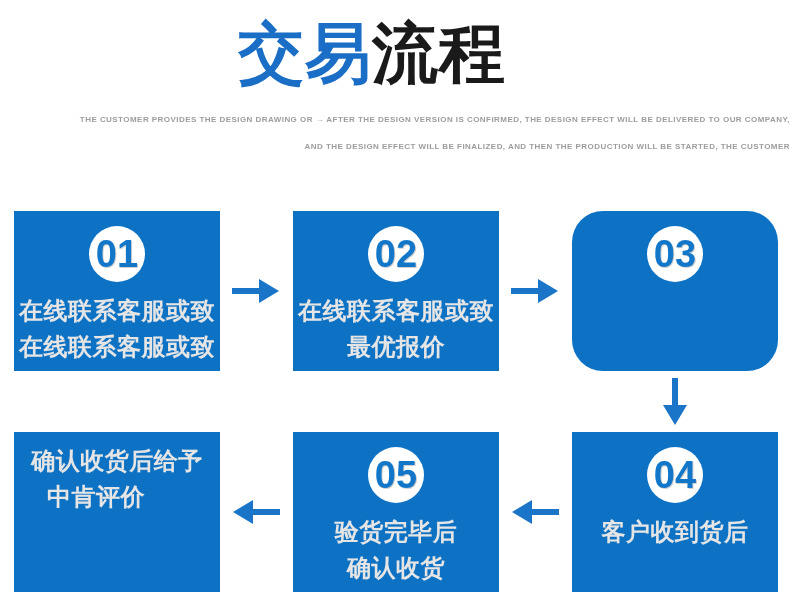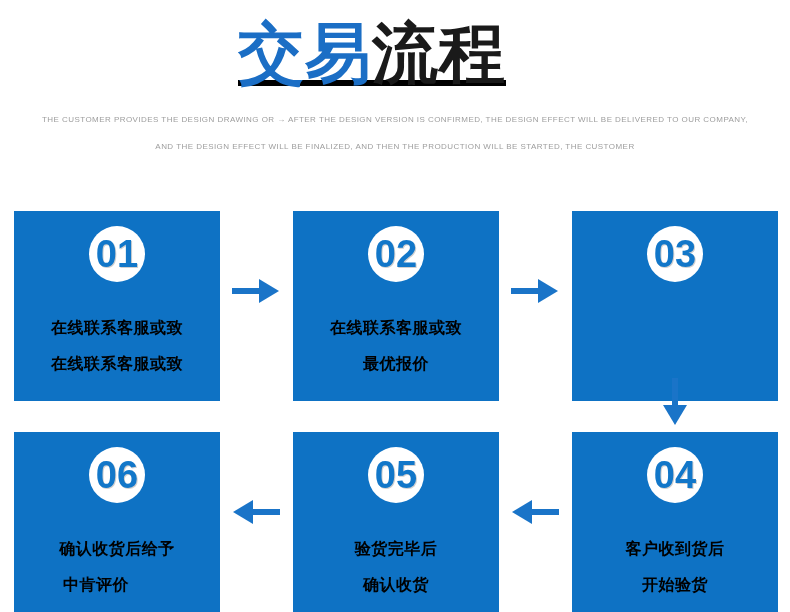--- a/index.html
+++ b/index.html
@@ -12,50 +12,50 @@
   }
   html,body{margin:0;padding:0;background:#ffffff;}
   body{font-family:"Liberation Sans","DejaVu Sans",sans-serif;}
   .page{
     position:relative;width:790px;height:612px;background:#ffffff;
     overflow:hidden;margin:0 auto;
   }
   .title{
     position:absolute;left:0;top:14px;width:744px;margin:0;
     text-align:center;font-size:66px;line-height:78px;font-weight:700;
-    letter-spacing:1px;white-space:nowrap;text-decoration:underline;
+    letter-spacing:1px;white-space:nowrap;
   }
   .title .t-blue{color:var(--title-blue);}
   .title .t-black{color:var(--title-black);}
   .subtitle{
-    position:absolute;left:0;top:106px;width:790px;text-align:center;
-    color:var(--subtitle-gray);font-size:8px;letter-spacing:.45px;
+    position:absolute;left:0;top:106px;width:790px;text-align:right;
+    color:var(--subtitle-gray);font-size:8px;letter-spacing:.45px;font-weight:bold;
   }
   .subtitle p{margin:0;line-height:27px;white-space:nowrap;}
   .flow{position:absolute;left:0;top:0;width:790px;height:612px;}
   .step{
-    position:absolute;width:206px;height:190px;background:var(--box-blue);
+    position:absolute;width:206px;height:160px;background:var(--box-blue);
     text-align:center;
   }
   .step .badge{
     width:56px;height:56px;border-radius:50%;background:#ffffff;
     margin:15px auto 0 auto;display:flex;align-items:center;justify-content:center;
   }
   .step .badge span{
     color:var(--number-blue);font-size:38px;font-weight:700;line-height:1;
     text-shadow:1px 1px 0 rgba(120,120,120,.35);
   }
   .step .lines{
-    margin-top:28px;color:#000000;font-size:16px;line-height:36px;
+    margin-top:11px;color:#e5e5e5;font-size:24px;line-height:36px;
     font-weight:600;letter-spacing:.5px;
   }
   .step .lines .shift-left{transform:translateX(-21px);}
   .pos-s1{left:14px;top:211px;}
   .pos-s2{left:293px;top:211px;}
-  .pos-s3{left:572px;top:211px;}
+  .pos-s3{left:572px;top:211px;border-radius:31px;}
   .pos-s4{left:572px;top:432px;}
   .pos-s5{left:293px;top:432px;}
   .pos-s6{left:14px;top:432px;}
   .arrow{position:absolute;color:var(--arrow-blue);}
   .arrow svg{display:block;}
   .pos-a1{left:232px;top:275px;}
   .pos-a2{left:511px;top:275px;}
   .pos-a3{left:659px;top:378px;}
   .pos-a4{left:511px;top:496px;}
   .pos-a5{left:232px;top:496px;}
@@ -120,21 +120,20 @@
           <polygon points="4,27 28,27 16,47" fill="currentColor"></polygon>
         </svg>
     </div>
 
     <div class="step pos-s4">
       <div class="badge">
           <span>04</span>
         </div>
       <div class="lines">
         <div>客户收到货后</div>
-        <div>开始验货</div>
       </div>
     </div>
 
     <div class="arrow pos-a4">
       <svg width="48" height="32" viewBox="0 0 48 32">
           <rect x="17" y="13" width="31" height="6" fill="currentColor"></rect>
           <polygon points="21,4 1,16 21,28" fill="currentColor"></polygon>
         </svg>
     </div>
 
@@ -149,23 +148,20 @@
     </div>
 
     <div class="arrow pos-a5">
       <svg width="48" height="32" viewBox="0 0 48 32">
           <rect x="17" y="13" width="31" height="6" fill="currentColor"></rect>
           <polygon points="21,4 1,16 21,28" fill="currentColor"></polygon>
         </svg>
     </div>
 
     <div class="step pos-s6">
-      <div class="badge">
-          <span>06</span>
-        </div>
       <div class="lines">
         <div>确认收货后给予</div>
         <div class="shift-left">中肯评价</div>
       </div>
     </div>
 
   </div>
 </div>
 
 </body></html>

